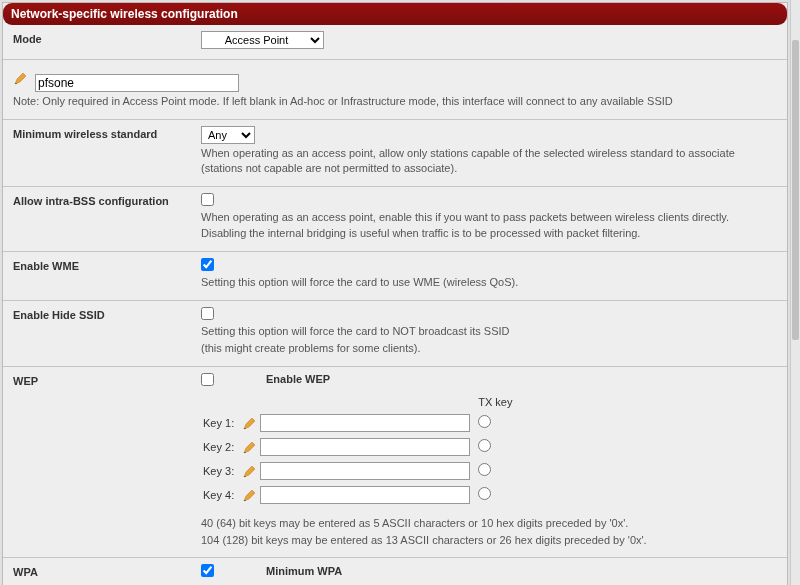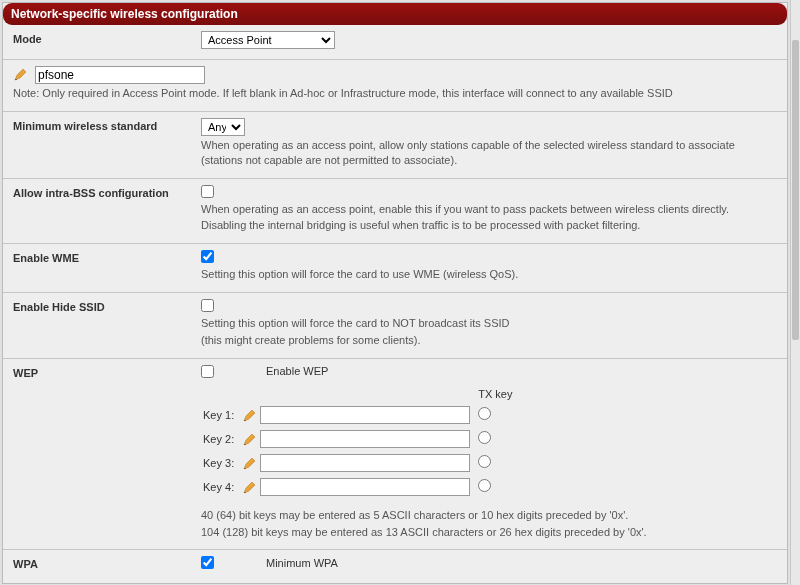--- a/index.html
+++ b/index.html
@@ -43,45 +43,45 @@
     padding-right: 6px;
   }
   .label-text { font-weight: bold; color: #333; }
   .help-text { color: #555; line-height: 1.35; margin-top: 2px; }
   select {
     font-size: 11px;
     border: 1px solid #999;
     background: #fff;
     padding: 1px 2px;
   }
-  select.wide { width: 134px; }
-  select.small { width: 44px; }
+  select.wide { width: 123px; text-align: center; }
+  select.small { width: 54px; }
   input[type="text"] {
     font-size: 12px;
     border: 1px solid #999;
     padding: 1px 2px;
     background: #fff;
     font-family: Verdana, Arial, sans-serif;
   }
-  input.ssid { width: 170px; }
+  input.ssid { width: 204px; margin-top: 8px; }
   input.key { width: 210px; }
   .pencil {
     display: inline-block;
     width: 16px;
     height: 14px;
     vertical-align: middle;
     margin-right: 2px;
   }
   .field-inline { display: flex; align-items: center; gap: 4px; }
   .checkbox-row { display: flex; align-items: center; gap: 8px; margin-bottom: 4px;}
   .wep-table { margin-top: 6px; }
   .wep-table td { padding: 2px 6px 2px 0; vertical-align: middle; }
   .wep-header td { padding-bottom:2px; color:#333; }
   .tx-col { width: 50px; text-align: left; }
-  .bold { font-weight: normal; padding-left: 44px; }
+  .bold { font-weight: bold; padding-left: 44px; }
   .scrollbar {
     position: absolute;
     right: 0; top: 0; bottom: 0;
     width: 10px;
     background: #e8e8e8;
     border-left: 1px solid #c9c9c9;
   }
   .scroll-thumb {
     position: absolute;
     left: 1px; width: 7px; top: 40px; height: 300px;

